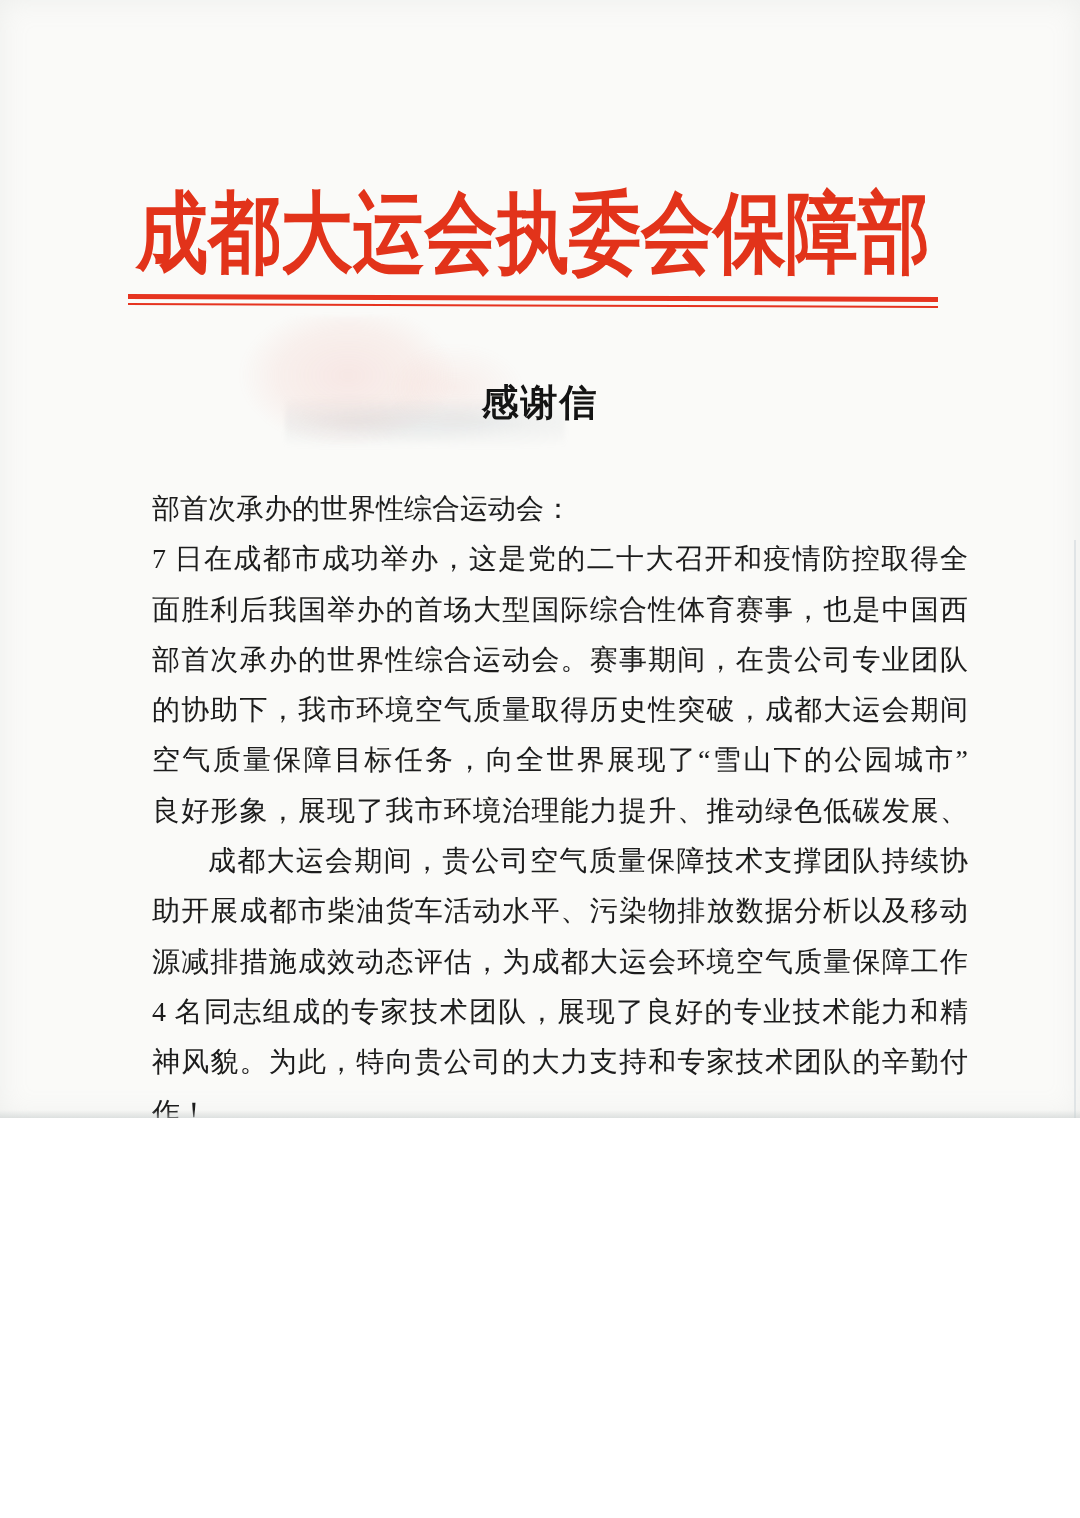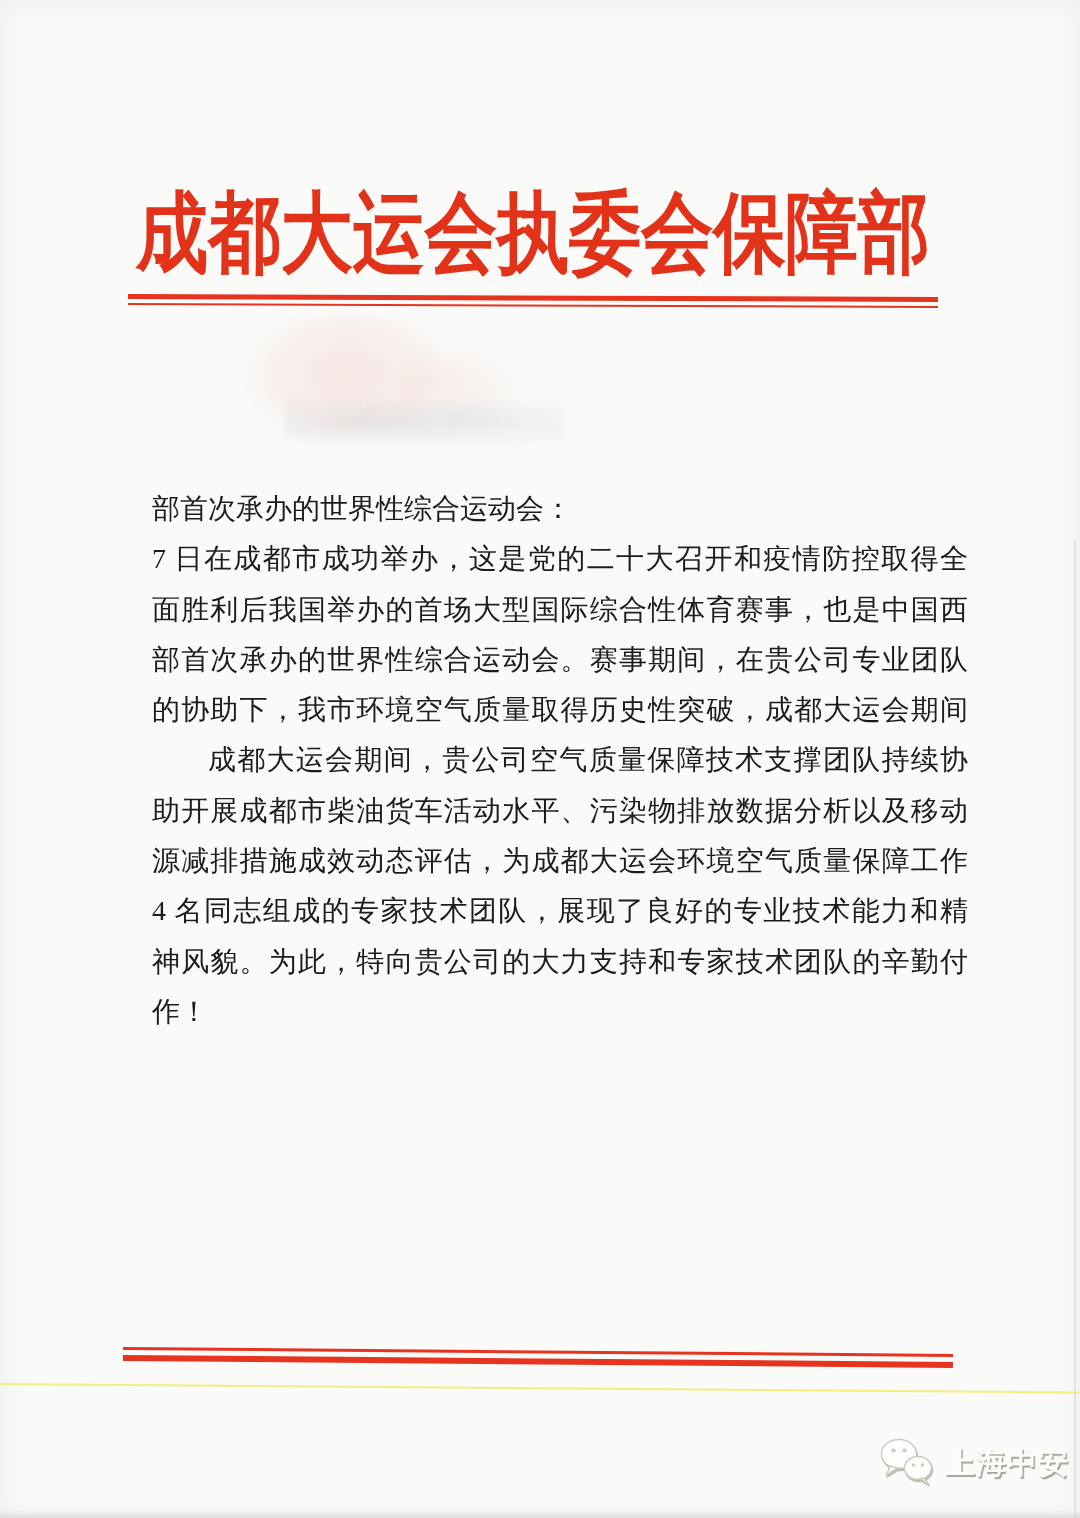--- a/index.html
+++ b/index.html
@@ -8,21 +8,21 @@
     --paper: #fafaf8;
     --body-text: #1c1c1c;
     --scan-line-yellow: #eeea55;
   }
   html, body { margin: 0; padding: 0; background: #eceteb; }
   body { font-family: "Liberation Serif", "DejaVu Serif", serif; }
 
   .page {
     position: relative;
     width: 1080px;
-    height: 1518px;
+    height: 1118px;
     background: var(--paper);
     overflow: hidden;
     box-shadow: inset 0 0 28px rgba(185,190,190,.18);
   }
 
   
   .agency-header {
     position: absolute;
     top: 186px;
     left: -7px;
@@ -170,28 +170,31 @@
   <div class="ghost ghost-stamp"></div>
   <div class="ghost ghost-stamp2"></div>
   <div class="ghost ghost-text"></div>
 
   <h1 class="agency-header">成都大运会执委会保障部</h1>
   <div class="header-rule">
     <div class="rule-thick"></div>
     <div class="rule-thin"></div>
   </div>
 
+  <h2 class="letter-title">感谢信</h2>
 
   <div class="body-text">
     <div class="line greeting">部首次承办的世界性综合运动会：</div>
 
     <div class="line">7 日在成都市成功举办，这是党的二十大召开和疫情防控取得全</div>
     <div class="line">面胜利后我国举办的首场大型国际综合性体育赛事，也是中国西</div>
     <div class="line">部首次承办的世界性综合运动会。赛事期间，在贵公司专业团队</div>
     <div class="line">的协助下，我市环境空气质量取得历史性突破，成都大运会期间</div>
+    <div class="line">空气质量保障目标任务，向全世界展现了“雪山下的公园城市”</div>
+    <div class="line">良好形象，展现了我市环境治理能力提升、推动绿色低碳发展、</div>
 
     <div class="line indent">成都大运会期间，贵公司空气质量保障技术支撑团队持续协</div>
     <div class="line">助开展成都市柴油货车活动水平、污染物排放数据分析以及移动</div>
     <div class="line">源减排措施成效动态评估，为成都大运会环境空气质量保障工作</div>
     <div class="line">4 名同志组成的专家技术团队，展现了良好的专业技术能力和精</div>
     <div class="line">神风貌。为此，特向贵公司的大力支持和专家技术团队的辛勤付</div>
     <div class="line last">作！</div>
   </div>
 
   <div class="bottom-rule">

